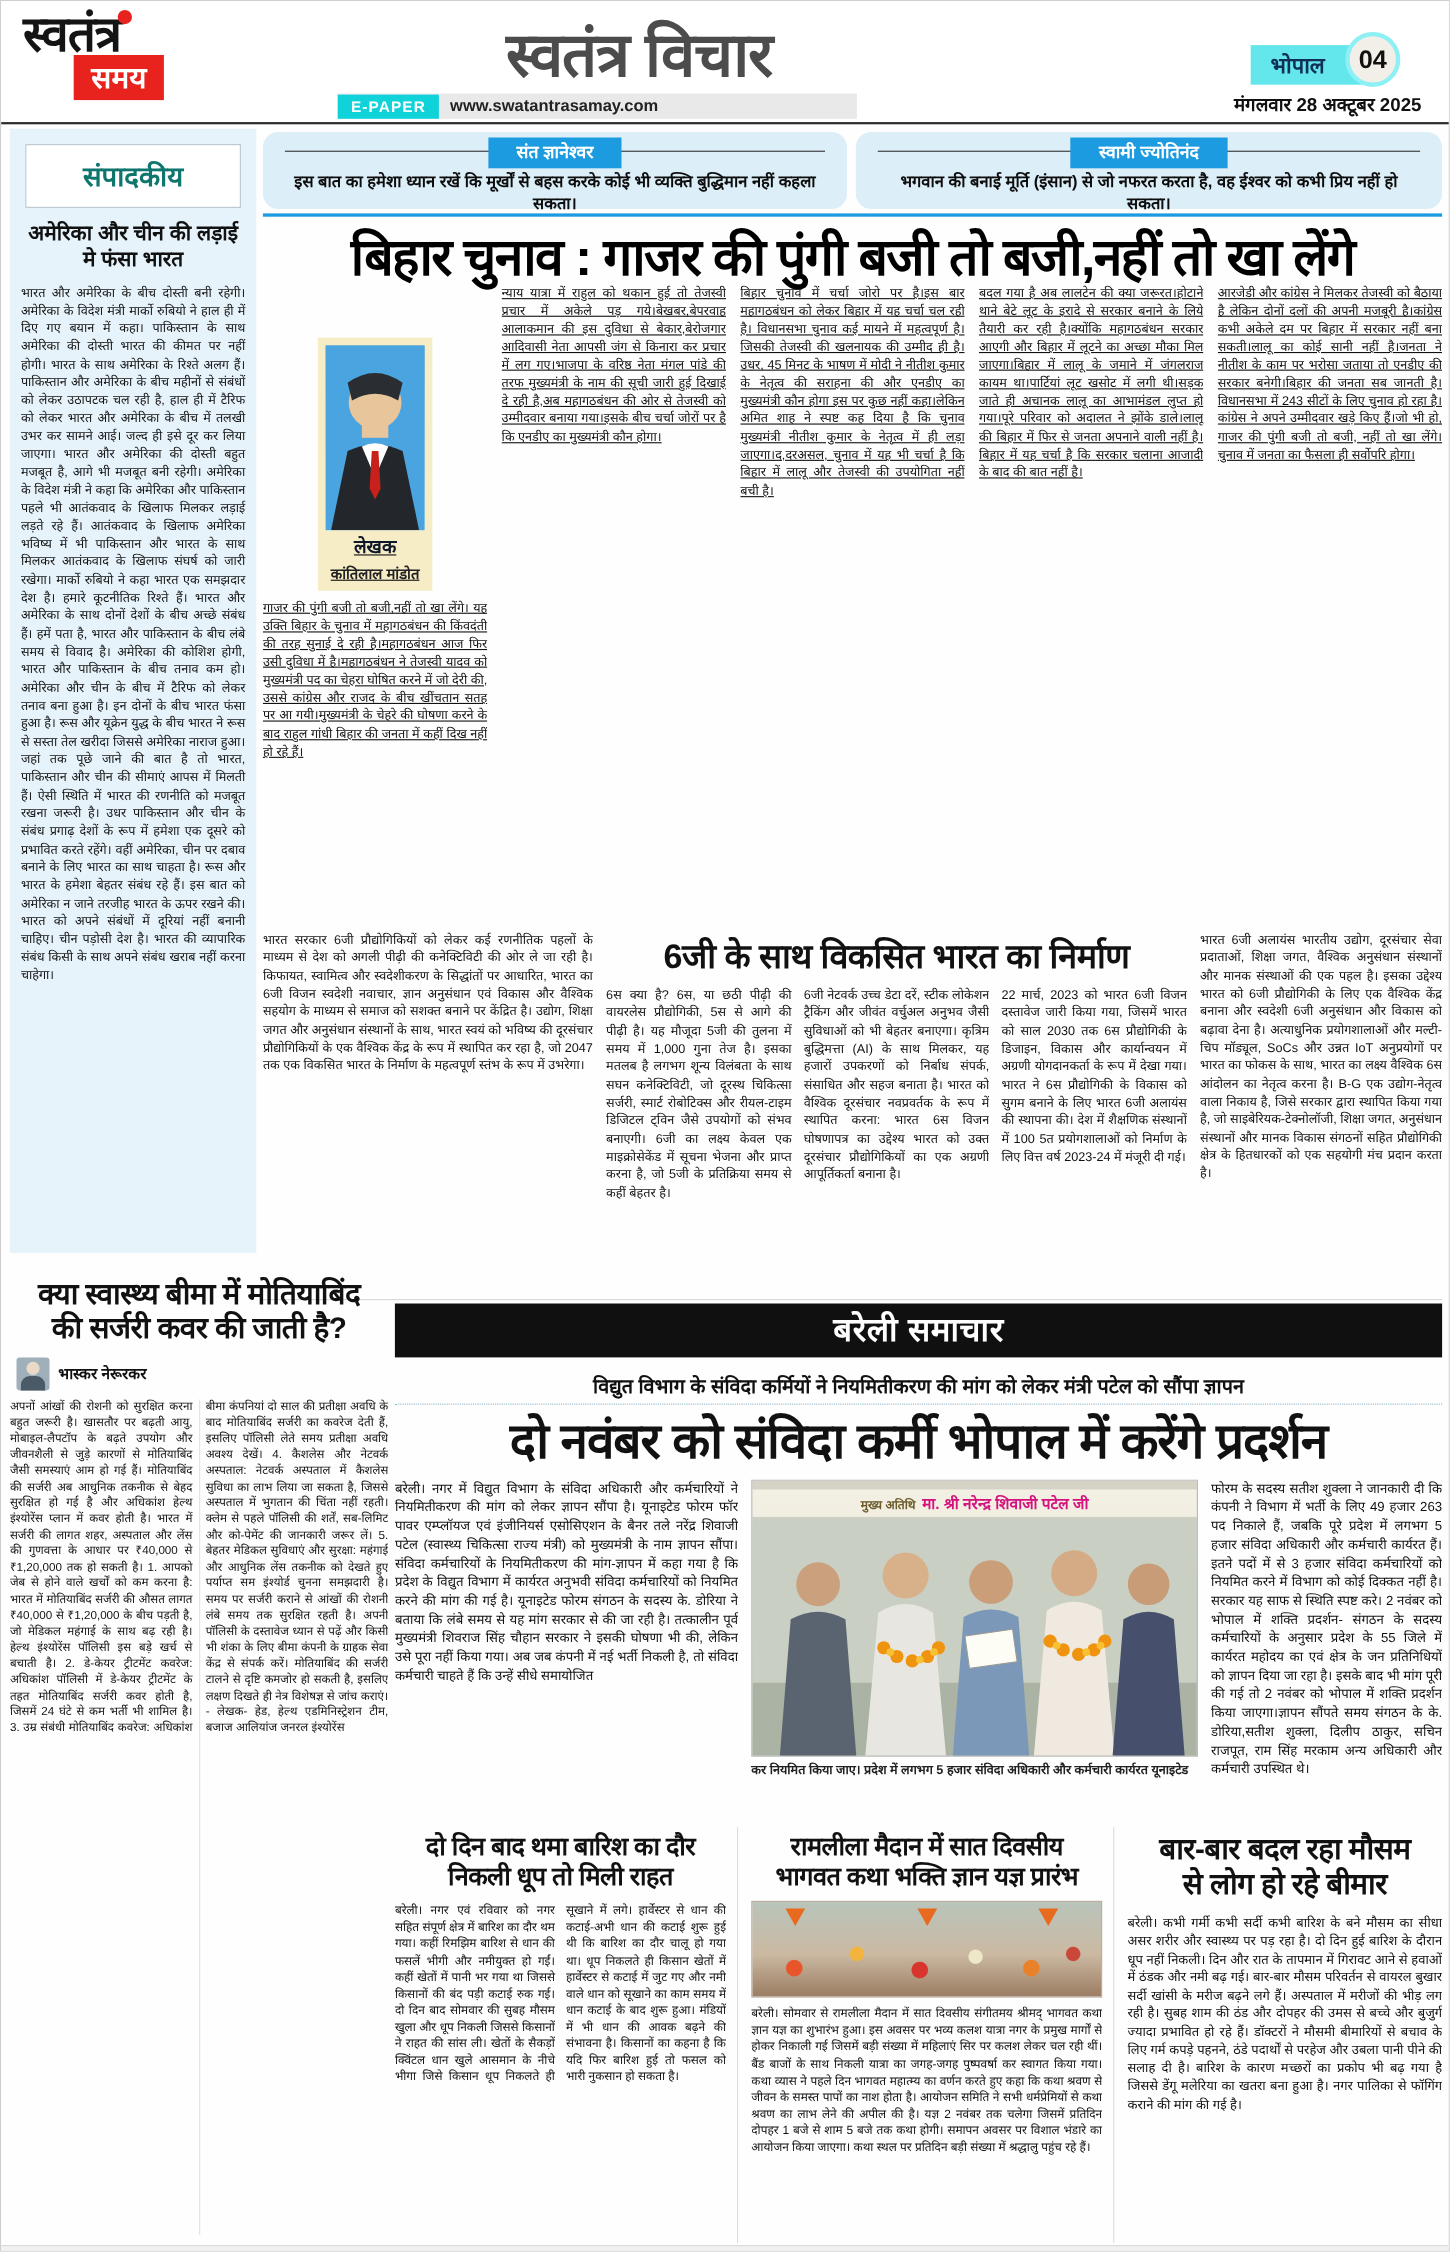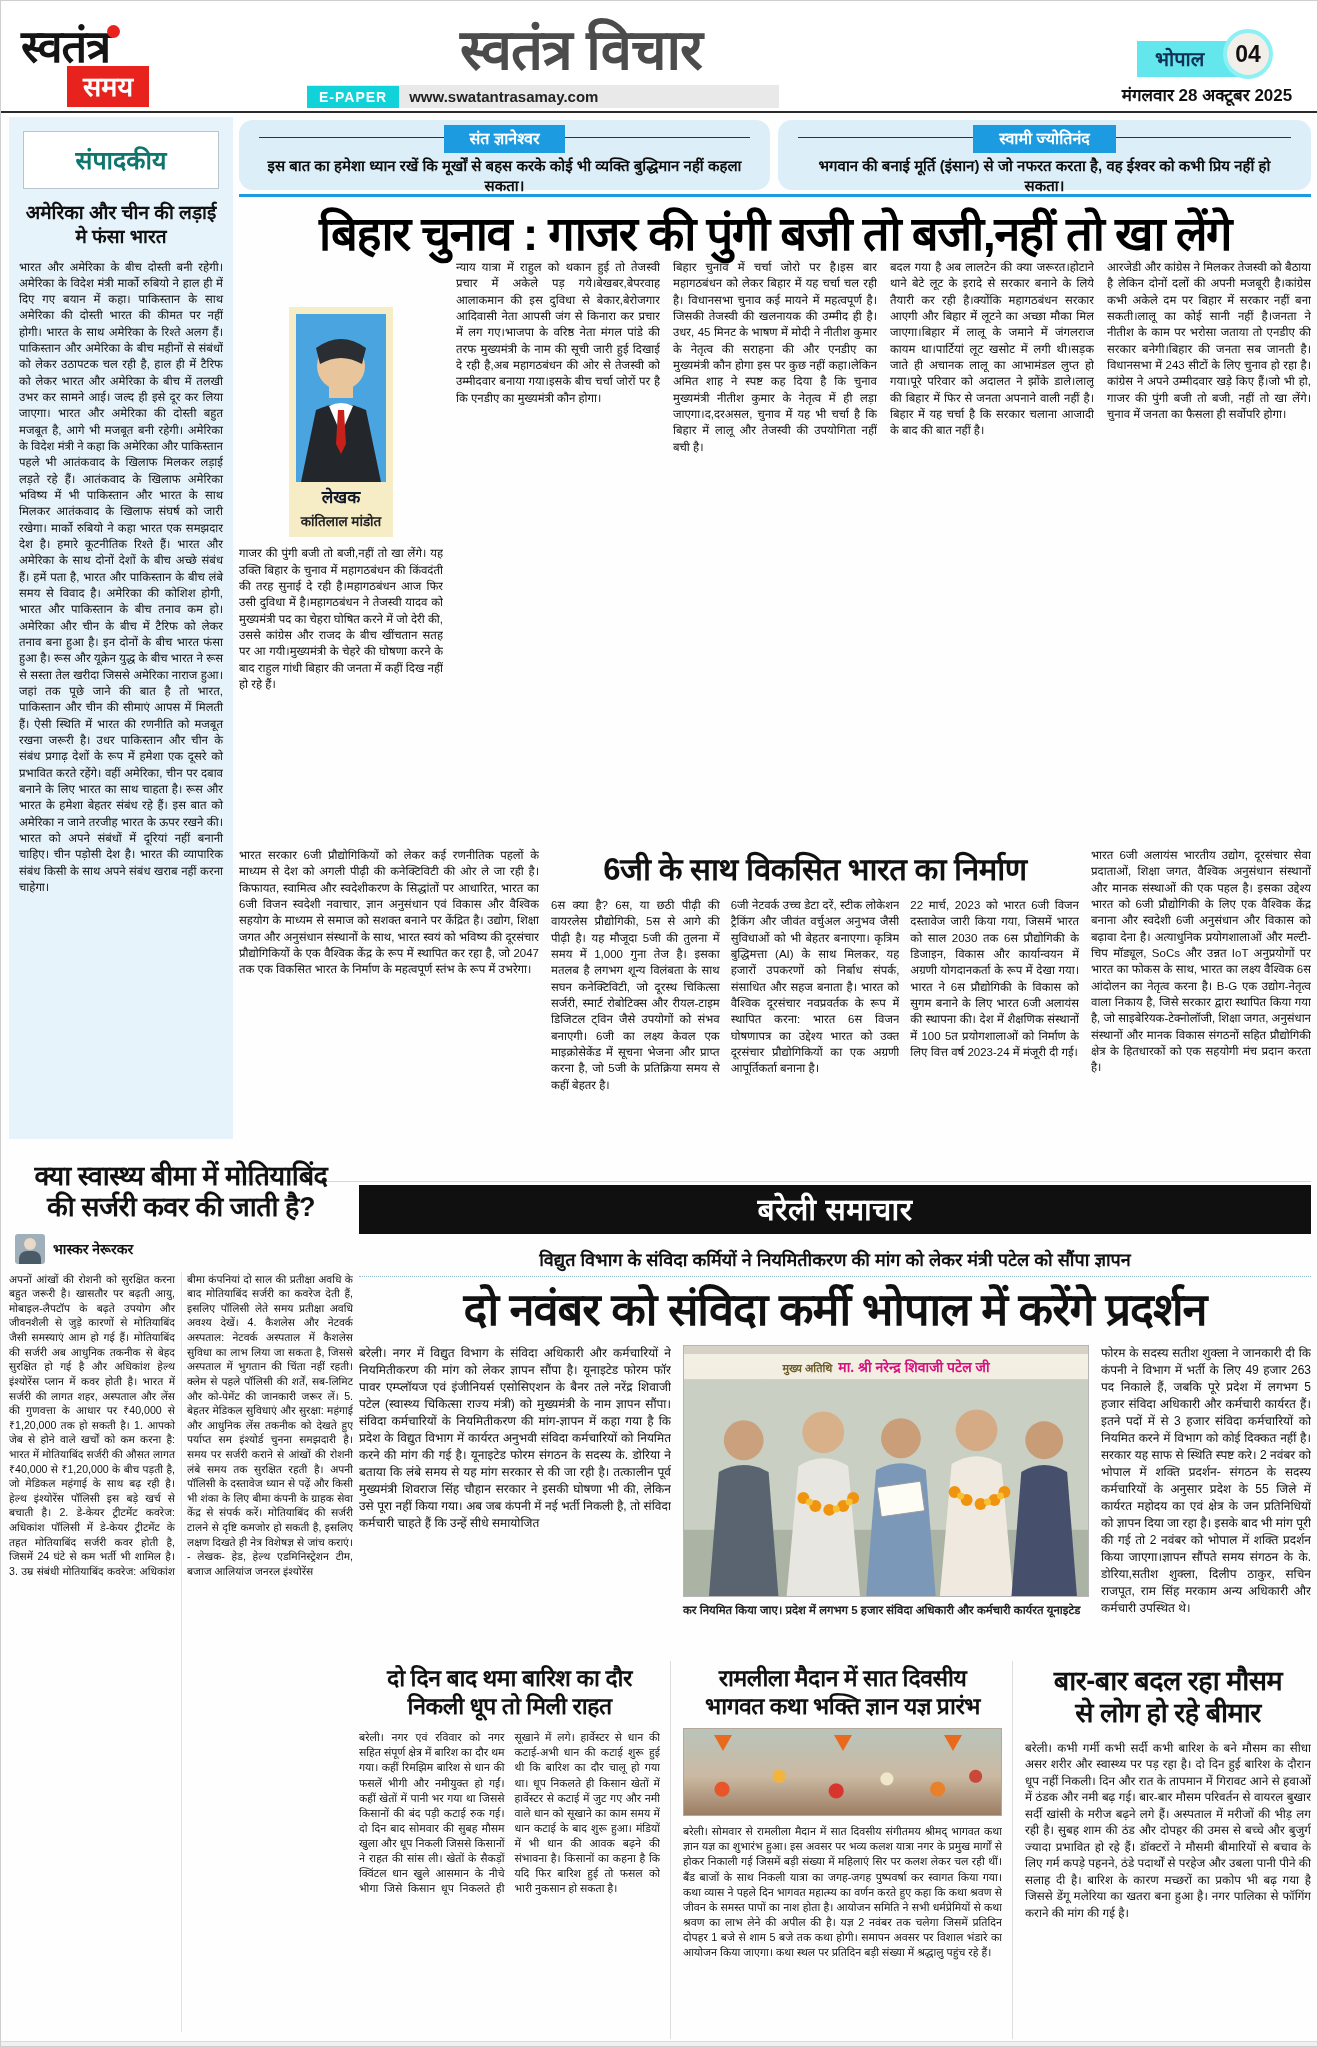--- a/index.html
+++ b/index.html
@@ -4,21 +4,21 @@
 <style>
   * { margin:0; padding:0; box-sizing:border-box; }
   html,body { background:#e8e8e8; }
   body { font-family:"Liberation Sans", sans-serif; }
   .page {
     position:relative; width:1318px; height:2047px; margin:0 auto;
     background:#fefefe; border:1px solid #cfcfcf; overflow:hidden; color:#111;
   }
   
   .header { position:absolute; left:0; top:0; width:1318px; height:112px; background:#fff; border-bottom:2px solid #2a2a2a; }
-  .logo { position:absolute; left:20px; top:22px; width:170px; }
+  .logo { position:absolute; left:20px; top:6px; width:170px; }
   .logo-top { font-size:45px; font-weight:900; color:#141414; letter-spacing:-1px; line-height:1.05; }
   .logo-dot { position:absolute; left:86px; top:2px; width:13px; height:13px; border-radius:50%; background:#e8231d; }
   .logo-bottom { display:inline-block; margin-left:46px; margin-top:-4px; background:#e8231d; color:#fff; font-size:27px; font-weight:900; padding:1px 16px 3px; }
   .masthead { position:absolute; left:360px; top:8px; width:440px; text-align:center; font-size:56px; font-weight:900; color:#4c4c4c; letter-spacing:-1px; }
   .epaper-bar { position:absolute; left:306px; top:84px; width:472px; height:23px; background:#e9e9e9; display:flex; align-items:center; }
   .epaper-badge { background:#0fd3d9; color:#fff; font-size:14px; font-weight:bold; padding:3px 12px; letter-spacing:1px; }
   .website { font-size:15px; font-weight:bold; color:#222; padding-left:10px; }
   .city-badge { position:absolute; left:1136px; top:40px; background:#63e6ec; color:#103055; font-size:20px; font-weight:bold; padding:4px 44px 5px 18px; }
   .page-circle { position:absolute; left:1222px; top:28px; width:50px; height:50px; border-radius:50%; background:#f2efe9; border:4px solid #8cf0f4; display:flex; align-items:center; justify-content:center; font-size:23px; font-weight:900; color:#111; }
   .date-line { position:absolute; left:1106px; top:82px; width:200px; text-align:center; font-size:17px; font-weight:bold; color:#111; }
@@ -31,21 +31,21 @@
   .quote-box { position:absolute; top:119px; height:70px; background:#dceef8; border-radius:14px; padding-top:3px; overflow:visible; }
   .quote-left { left:238px; width:531px; }
   .quote-right { left:777px; width:533px; }
   .q-line { position:absolute; top:17px; left:20px; right:20px; border-top:1.5px solid #333; }
   .q-badge { position:relative; z-index:2; display:table; margin:2px auto 3px; background:#1d9be0; color:#fff; font-size:16px; font-weight:bold; padding:2px 26px 4px; }
   .q-text { text-align:center; font-size:15px; font-weight:bold; line-height:1.3; padding:0 26px; color:#0d0d0d; }
   .blue-rule { position:absolute; left:238px; top:193px; width:1072px; height:3px; background:#1d9be0; }
   
   .lead-headline { position:absolute; left:238px; top:199px; width:1072px; text-align:center; font-size:47px; font-weight:900; color:#000; letter-spacing:-1.5px; white-space:nowrap; overflow:hidden; }
   .lead-body { position:absolute; left:238px; top:258px; width:1072px; height:584px; display:flex; gap:13px; overflow:hidden; }
-  .lead-col { flex:1; font-size:11.5px; line-height:1.42; text-align:justify; overflow:hidden; }
+  .lead-col { flex:1; font-size:11.5px; line-height:1.42; text-align:justify; overflow:hidden;text-decoration:underline; }
   .author-box { width:104px; margin:48px auto 8px; background:#f6ecc6; padding:7px 7px 2px; }
   .author-photo { height:168px; background:linear-gradient(180deg,#3c95d8 0%,#5fb6ec 100%); position:relative; overflow:hidden; }
   .author-label { text-align:center; color:#0f172a; font-size:17px; font-weight:900; padding:4px 0 2px; }
   .author-name { text-align:center; font-size:13.5px; font-weight:bold; padding-bottom:4px; color:#222; }
   
   .tech-section { position:absolute; left:238px; top:846px; width:1072px; height:332px; display:flex; gap:12px; overflow:hidden; }
   .tech-left { width:300px; font-size:11.5px; line-height:1.42; text-align:justify; overflow:hidden; }
   .tech-mid { width:528px; }
   .tech-headline { text-align:center; font-size:31px; font-weight:900; margin-bottom:8px; letter-spacing:-0.5px; }
   .tech-cols { display:flex; gap:11px; height:282px; overflow:hidden; }

